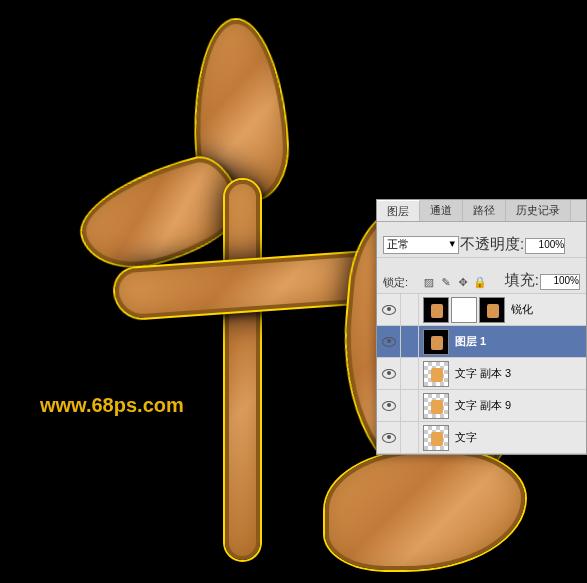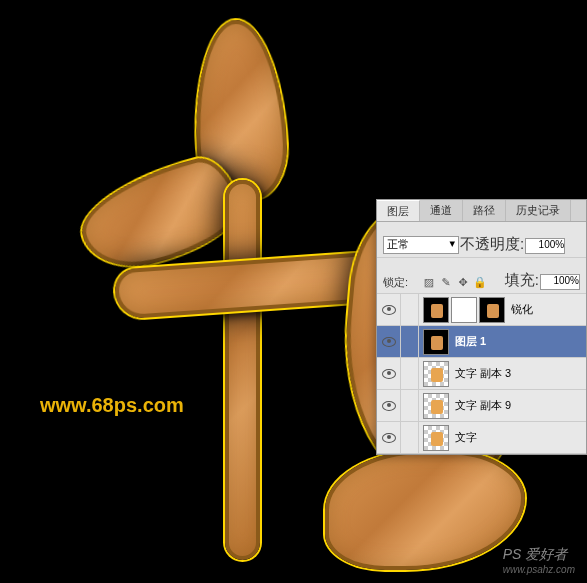--- a/index.html
+++ b/index.html
@@ -237,24 +237,20 @@
 <div class="canvas-area">
   <div class="gold-text">
     <div class="stroke-glyph glyph-1"></div>
     <div class="stroke-glyph glyph-2"></div>
     <div class="stroke-glyph glyph-3"></div>
     <div class="stroke-glyph glyph-4"></div>
     <div class="stroke-glyph glyph-5"></div>
     <div class="stroke-glyph glyph-6"></div>
   </div>
   <div class="watermark-1">www.68ps.com</div>
-  <div class="watermark-2">
-    <span>PS 爱好者</span>
-    <span class="url">www.psahz.com</span>
-  </div>
 </div>
 
 <div class="layers-panel">
   <div class="panel-tabs">
     <div class="panel-tab active">图层</div>
     <div class="panel-tab">通道</div>
     <div class="panel-tab">路径</div>
     <div class="panel-tab">历史记录</div>
   </div>
 

